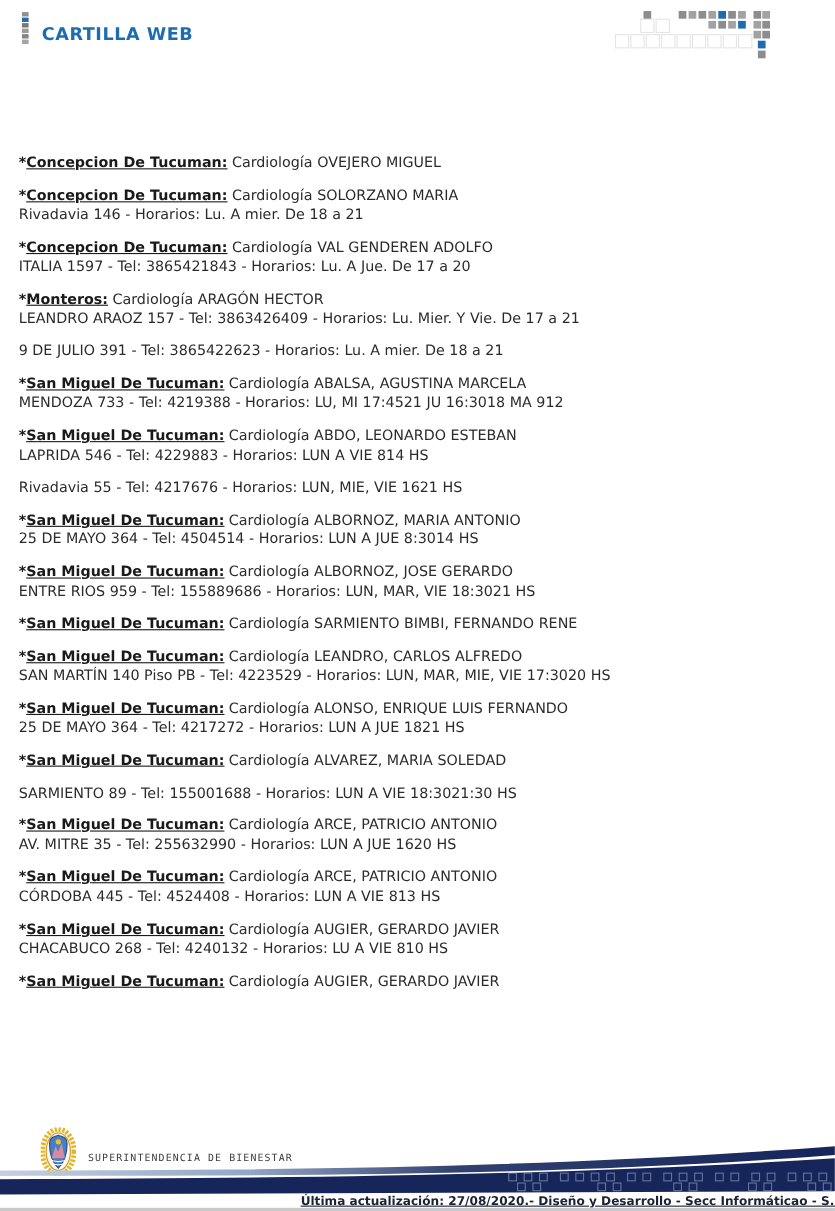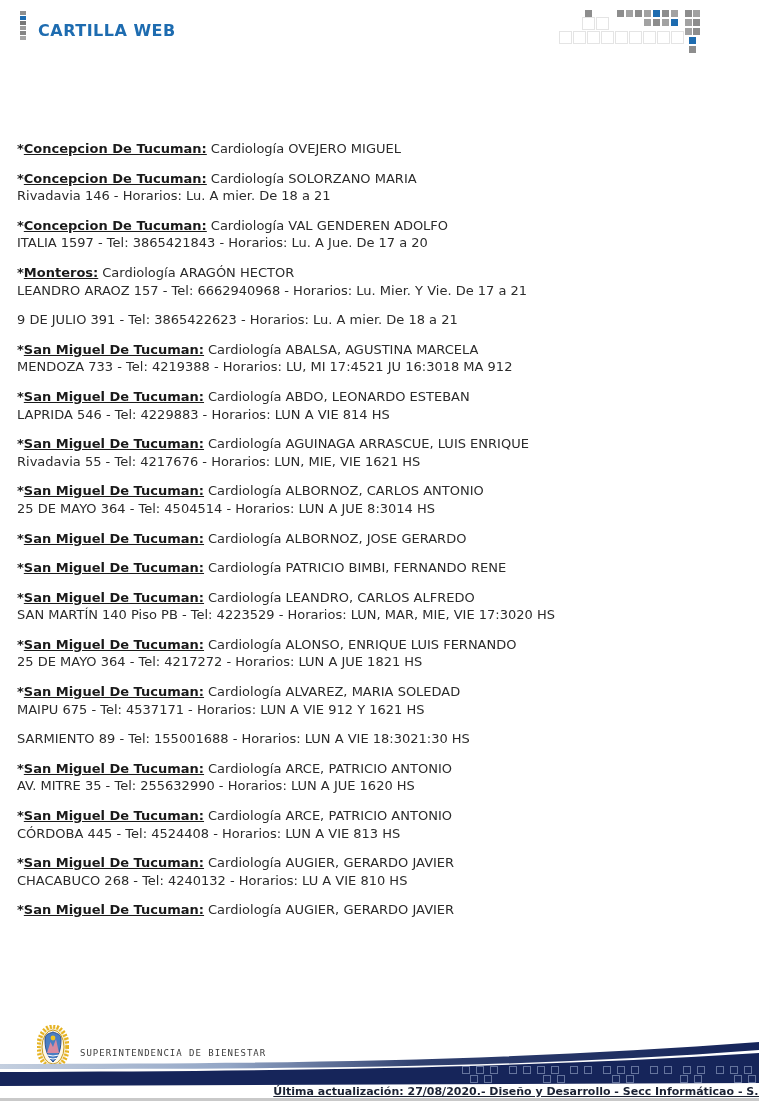--- a/index.html
+++ b/index.html
@@ -99,68 +99,67 @@
       <div class="details">Rivadavia 146 - Horarios: Lu. A mier. De 18 a 21</div>
     </div>
 
     <div class="entry">
       <div class="line1"><span class="bullet">*</span><span class="city">Concepcion De Tucuman:</span><span class="info">Cardiología VAL GENDEREN ADOLFO</span></div>
       <div class="details">ITALIA 1597 - Tel: 3865421843 - Horarios: Lu. A Jue. De 17 a 20</div>
     </div>
 
     <div class="entry">
       <div class="line1"><span class="bullet">*</span><span class="city">Monteros:</span><span class="info">Cardiología ARAGÓN HECTOR</span></div>
-      <div class="details">LEANDRO ARAOZ 157 - Tel: 6662940968 - Horarios: Lu. Mier. Y Vie. De 17 a 21</div>
+      <div class="details">LEANDRO ARAOZ 157 - Tel: 3863426409 - Horarios: Lu. Mier. Y Vie. De 17 a 21</div>
     </div>
 
     <div class="entry">
       <div class="details">9 DE JULIO 391 - Tel: 3865422623 - Horarios: Lu. A mier. De 18 a 21</div>
     </div>
 
     <div class="entry">
       <div class="line1"><span class="bullet">*</span><span class="city">San Miguel De Tucuman:</span><span class="info">Cardiología ABALSA, AGUSTINA MARCELA</span></div>
       <div class="details">MENDOZA 733 - Tel: 4219388 - Horarios: LU, MI 17:4521 JU 16:3018 MA 912</div>
     </div>
 
     <div class="entry">
       <div class="line1"><span class="bullet">*</span><span class="city">San Miguel De Tucuman:</span><span class="info">Cardiología ABDO, LEONARDO ESTEBAN</span></div>
       <div class="details">LAPRIDA 546 - Tel: 4229883 - Horarios: LUN A VIE 814 HS</div>
     </div>
 
     <div class="entry">
-      <div class="line1"><span class="bullet">*</span><span class="city">San Miguel De Tucuman:</span><span class="info">Cardiología AGUINAGA ARRASCUE, LUIS ENRIQUE</span></div>
       <div class="details">Rivadavia 55 - Tel: 4217676 - Horarios: LUN, MIE, VIE 1621 HS</div>
     </div>
 
     <div class="entry">
-      <div class="line1"><span class="bullet">*</span><span class="city">San Miguel De Tucuman:</span><span class="info">Cardiología ALBORNOZ, CARLOS ANTONIO</span></div>
+      <div class="line1"><span class="bullet">*</span><span class="city">San Miguel De Tucuman:</span><span class="info">Cardiología ALBORNOZ, MARIA ANTONIO</span></div>
       <div class="details">25 DE MAYO 364 - Tel: 4504514 - Horarios: LUN A JUE 8:3014 HS</div>
     </div>
 
     <div class="entry">
       <div class="line1"><span class="bullet">*</span><span class="city">San Miguel De Tucuman:</span><span class="info">Cardiología ALBORNOZ, JOSE GERARDO</span></div>
-    </div>
-
-    <div class="entry">
-      <div class="line1"><span class="bullet">*</span><span class="city">San Miguel De Tucuman:</span><span class="info">Cardiología PATRICIO BIMBI, FERNANDO RENE</span></div>
+      <div class="details">ENTRE RIOS 959 - Tel: 155889686 - Horarios: LUN, MAR, VIE 18:3021 HS</div>
+    </div>
+
+    <div class="entry">
+      <div class="line1"><span class="bullet">*</span><span class="city">San Miguel De Tucuman:</span><span class="info">Cardiología SARMIENTO BIMBI, FERNANDO RENE</span></div>
     </div>
 
     <div class="entry">
       <div class="line1"><span class="bullet">*</span><span class="city">San Miguel De Tucuman:</span><span class="info">Cardiología LEANDRO, CARLOS ALFREDO</span></div>
       <div class="details">SAN MARTÍN 140 Piso PB - Tel: 4223529 - Horarios: LUN, MAR, MIE, VIE 17:3020 HS</div>
     </div>
 
     <div class="entry">
       <div class="line1"><span class="bullet">*</span><span class="city">San Miguel De Tucuman:</span><span class="info">Cardiología ALONSO, ENRIQUE LUIS FERNANDO</span></div>
       <div class="details">25 DE MAYO 364 - Tel: 4217272 - Horarios: LUN A JUE 1821 HS</div>
     </div>
 
     <div class="entry">
       <div class="line1"><span class="bullet">*</span><span class="city">San Miguel De Tucuman:</span><span class="info">Cardiología ALVAREZ, MARIA SOLEDAD</span></div>
-      <div class="details">MAIPU 675 - Tel: 4537171 - Horarios: LUN A VIE 912 Y 1621 HS</div>
     </div>
 
     <div class="entry">
       <div class="details">SARMIENTO 89 - Tel: 155001688 - Horarios: LUN A VIE 18:3021:30 HS</div>
     </div>
 
     <div class="entry">
       <div class="line1"><span class="bullet">*</span><span class="city">San Miguel De Tucuman:</span><span class="info">Cardiología ARCE, PATRICIO ANTONIO</span></div>
       <div class="details">AV. MITRE 35 - Tel: 255632990 - Horarios: LUN A JUE 1620 HS</div>
     </div>

